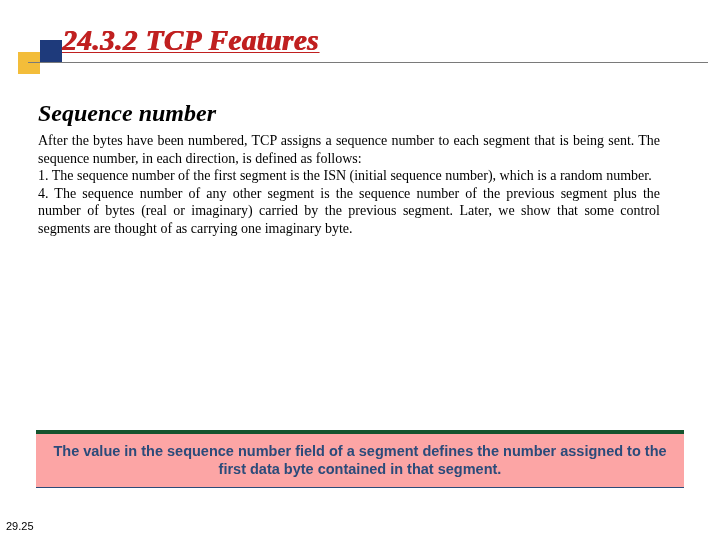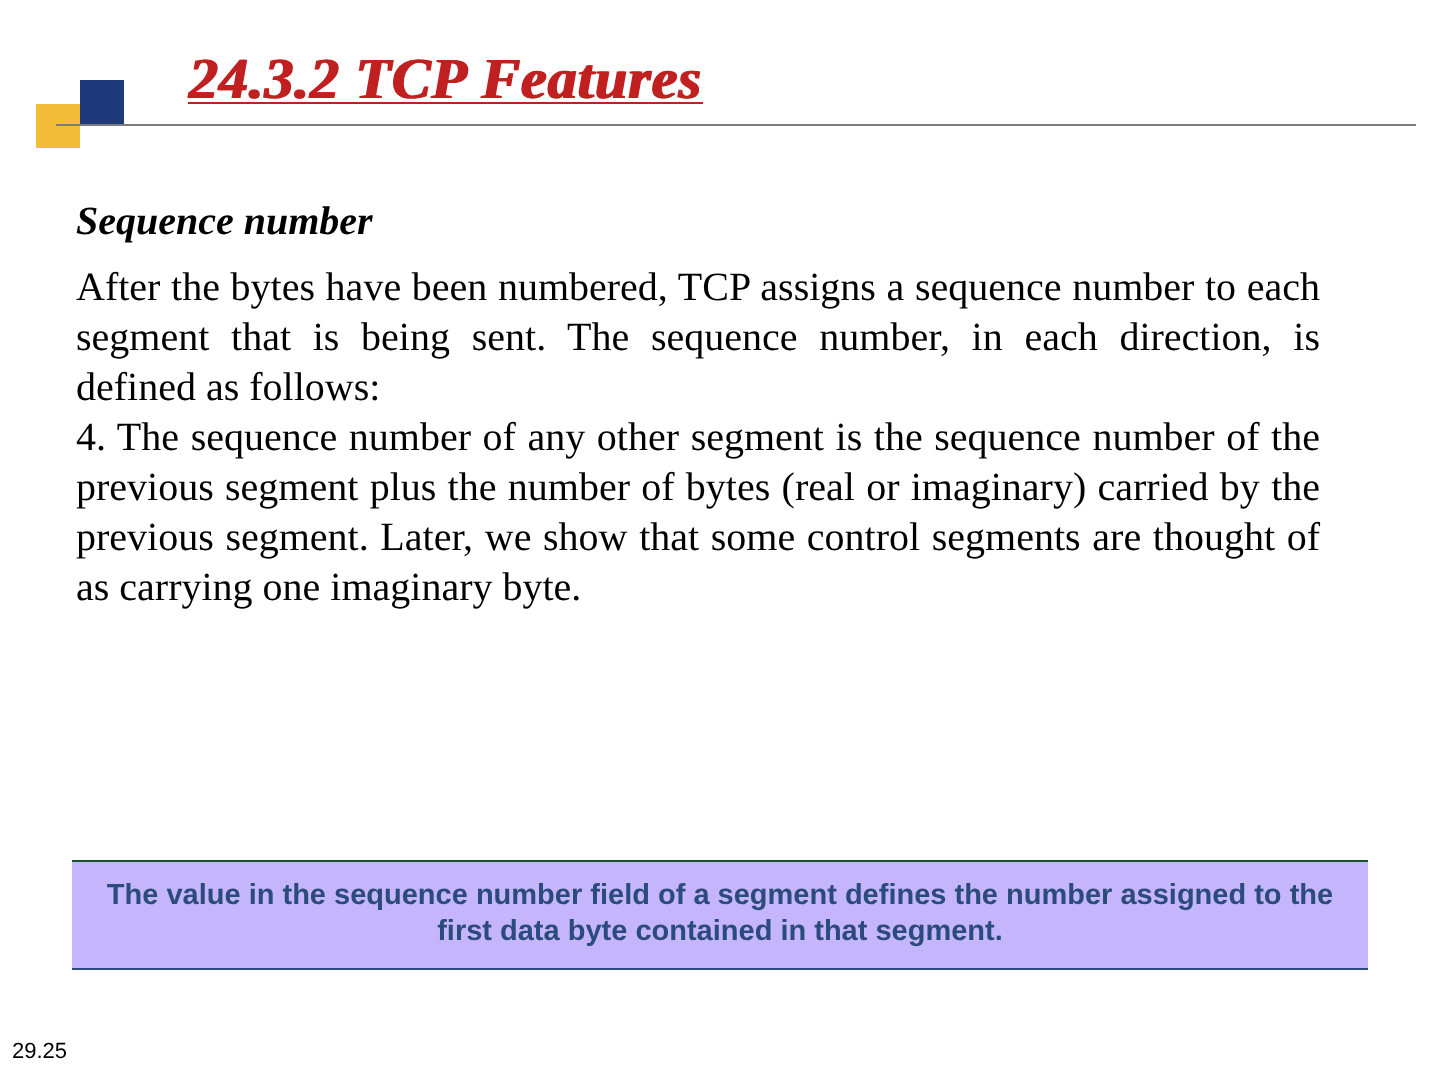--- a/index.html
+++ b/index.html
@@ -21,21 +21,20 @@
     font-size: 29px;
     font-weight: bold;
     font-style: italic;
     color: #c02020;
     letter-spacing: 0.5px;
     text-decoration: underline;
     text-decoration-color: #c02020;
     text-decoration-thickness: 1px;
     text-underline-offset: 2px;
     text-shadow: 1px 0 0 #c02020;
-    margin-left: 32px;
   }
   .hr-line {
     position: absolute;
     top: 62px;
     left: 28px;
     right: 12px;
     height: 1px;
     background: #7a7a7a;
   }
   .sq-outer {
@@ -51,44 +50,44 @@
     top: 40px;
     left: 40px;
     width: 22px;
     height: 22px;
     background: #1e3a7b;
   }
   .subtitle {
     position: absolute;
     top: 100px;
     left: 38px;
-    font-size: 20px;
+    font-size: 24px;
     font-weight: bold;
     font-style: italic;
     color: #000;
   }
   .body {
     position: absolute;
     top: 132px;
     left: 38px;
     right: 60px;
-    font-size: 20px;
+    font-size: 14px;
     line-height: 1.25;
     color: #000;
     text-align: justify;
   }
   .body .para { margin-bottom: 0; }
   .callout {
     position: absolute;
     left: 36px;
     right: 36px;
     top: 430px;
-    border-top: 1px solid #14532d;
+    border-top: 4px solid #14532d;
     border-bottom: 1px solid #2b4b7a;
-    background: #c4b5fd;
+    background: #fca5a5;
     padding: 8px 12px 9px 12px;
     text-align: center;
   }
   .callout-text {
     font-family: Arial, Helvetica, sans-serif;
     font-size: 14.5px;
     font-weight: bold;
     color: #2b4b7a;
     line-height: 1.25;
   }
@@ -109,20 +108,21 @@
 
 <div class="title-wrap">
   <span class="title">24.3.2  TCP Features</span>
 </div>
 <div class="hr-line"></div>
 
 <div class="subtitle">Sequence number</div>
 
 <div class="body">
   <div class="para">After the bytes have been numbered, TCP assigns a sequence number to each segment that is being sent. The sequence number, in each direction, is defined as follows:</div>
+  <div class="para">1. The sequence number of the first segment is the ISN (initial sequence number), which is a random number.</div>
   <div class="para">4. The sequence number of any other segment is the sequence number of the previous segment plus the number of bytes (real or imaginary) carried by the previous segment. Later, we show that some control segments are thought of as carrying one imaginary byte.</div>
 </div>
 
 <div class="callout">
   <div class="callout-text">The value in the sequence number field of a segment defines the number assigned to the first data byte contained in that segment.</div>
 </div>
 
 <div class="page-num">29.25</div>
 
 </body></html>

